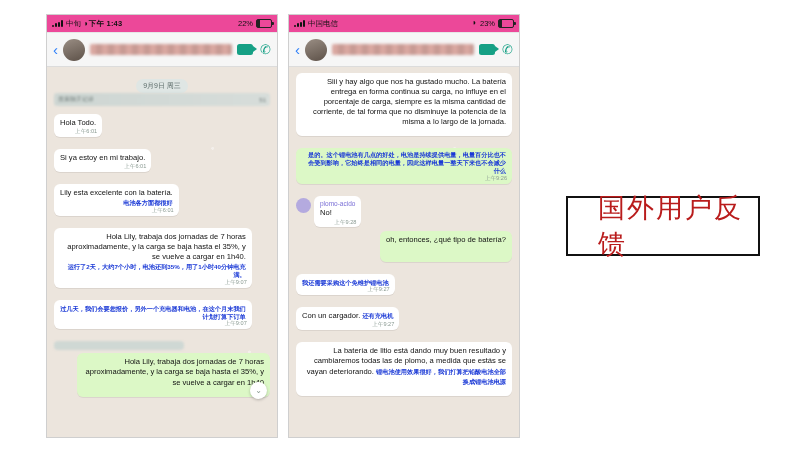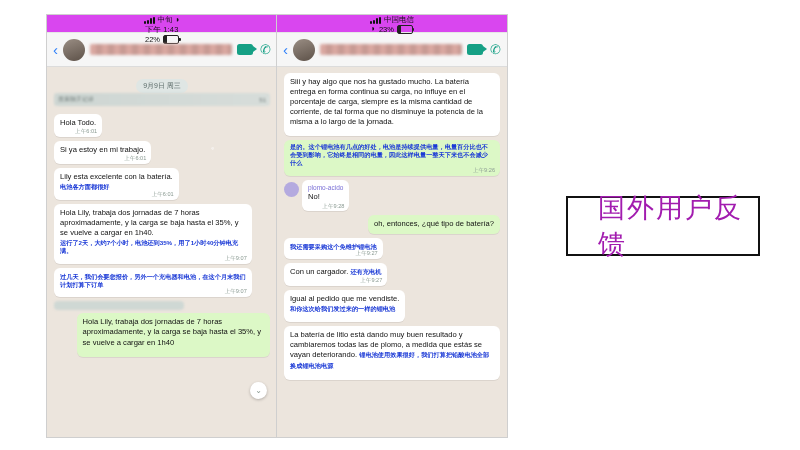--- a/index.html
+++ b/index.html
@@ -15,35 +15,34 @@
   
   .phone{
     position:absolute;
     top:14px;
     width:230px;height:422px;
     background:#ece5dd;
     border:1px solid #cfcfcf;
     overflow:hidden;
   }
   #phone-left{left:46px;}
-  #phone-right{left:276px;}
+  #phone-right{left:288px;}
 
   
   .statusbar{
     height:18px;
-    background:#d946ef;
+    background:#ec4899;
     display:flex;align-items:center;
     font-size:7.5px;color:#111;
     padding:0 5px;
     box-sizing:border-box;
     border-bottom:1px solid #e6e6e6;
-    flex-direction:column;
   }
   .sb-left{display:flex;align-items:center;gap:3px;flex:0 0 auto;}
-  .sb-center{flex:1;text-align:center;font-weight:normal;letter-spacing:.2px;}
+  .sb-center{flex:1;text-align:left;font-weight:bold;letter-spacing:.2px;}
   .sb-right{display:flex;align-items:flex-start;gap:3px;flex:0 0 auto;}
   .sig-dots{display:flex;align-items:flex-end;gap:1px;}
   .sig-dots i{display:block;width:2px;background:#111;border-radius:1px;}
   .sig-dots i:nth-child(1){height:2.5px}
   .sig-dots i:nth-child(2){height:4px}
   .sig-dots i:nth-child(3){height:5.5px}
   .sig-dots i:nth-child(4){height:7px}
   .batt{
     width:14px;height:7px;border:1px solid #222;border-radius:2px;
     position:relative;display:inline-block;
@@ -108,21 +107,21 @@
     padding:2px 7px;border-radius:7px;display:inline-block;
   }
   .searchbar-blur{
     position:absolute;left:7px;right:7px;top:26px;height:13px;
     background:linear-gradient(90deg,#cdd6d3,#d6ddda);
     border-radius:3px;filter:blur(1.1px);opacity:.95;
     display:flex;align-items:center;justify-content:space-between;
     padding:0 4px;box-sizing:border-box;font-size:6px;color:#6d7a78;
   }
 
-  .row{display:flex;margin-bottom:4px;}
+  .row{display:flex;margin-bottom:12px;text-align:right;}
   .row.out{justify-content:flex-end;}
   .bubble{
     max-width:86%;
     border-radius:6px;
     padding:4px 6px 9px 6px;
     font-size:7.6px;line-height:1.33;
     color:#111;
     position:relative;
     box-shadow:0 1px 0 rgba(0,0,0,.07);
     word-wrap:break-word;
@@ -162,21 +161,21 @@
   
   .caption-box{
     position:absolute;left:566px;top:196px;
     width:190px;height:56px;
     border:2px solid #111;
     display:flex;align-items:center;justify-content:center;
     background:#fff;
   }
   .caption-box span{
     font-family:Liberation Serif, serif;
-    font-size:27px;letter-spacing:2px;color:#a21caf;margin-left:30px;
+    font-size:27px;letter-spacing:2px;color:#b91c1c;margin-left:30px;
   }
 </style>
 </head>
 <body>
 
 <div class="stage">
 
   <div class="phone" id="phone-left">
 
     <div class="statusbar">
@@ -325,46 +324,40 @@
       <div class="chip-row">
         <span class="chip-av"></span>
         <div class="bubble in" style="max-width:60%">
           <span style="color:#7a6fd6;font-size:6.5px;display:block">plomo-acido</span>
           <span>No!</span>
           <span class="time">上午9:28</span>
         </div>
       </div>
 
       <div class="row out">
-        <div class="bubble out" style="max-width:88%;padding-bottom:4px">
+        <div class="bubble out" style="max-width:88%;padding-bottom:16px">
           <span>oh, entonces, ¿qué tipo de batería?</span>
         </div>
       </div>
 
       <div class="row">
         <div class="bubble in" style="max-width:96%">
           <span class="anno">我还需要采购这个免维护锂电池</span>
           <span class="time">上午9:27</span>
         </div>
       </div>
 
       <div class="row">
         <div class="bubble in" style="max-width:96%">
           <span>Con un cargador.</span>
           <span class="anno" style="display:inline">还有充电机</span>
           <span class="time">上午9:27</span>
         </div>
       </div>
 
-      <div class="row">
-        <div class="bubble in" style="max-width:96%">
-          <span>Igual al pedido que me vendiste.</span>
-          <span class="anno">和你这次给我们发过来的一样的锂电池</span>
-        </div>
-      </div>
 
       <div class="row">
         <div class="bubble in" style="max-width:96%">
           <span>La batería de litio está dando muy buen resultado y cambiaremos todas las de plomo, a medida que estás se vayan deteriorando.</span>
           <span class="anno" style="display:inline">锂电池使用效果很好，我们打算把铅酸电池全部换成锂电池电源</span>
         </div>
       </div>
 
     </div>
   </div>

